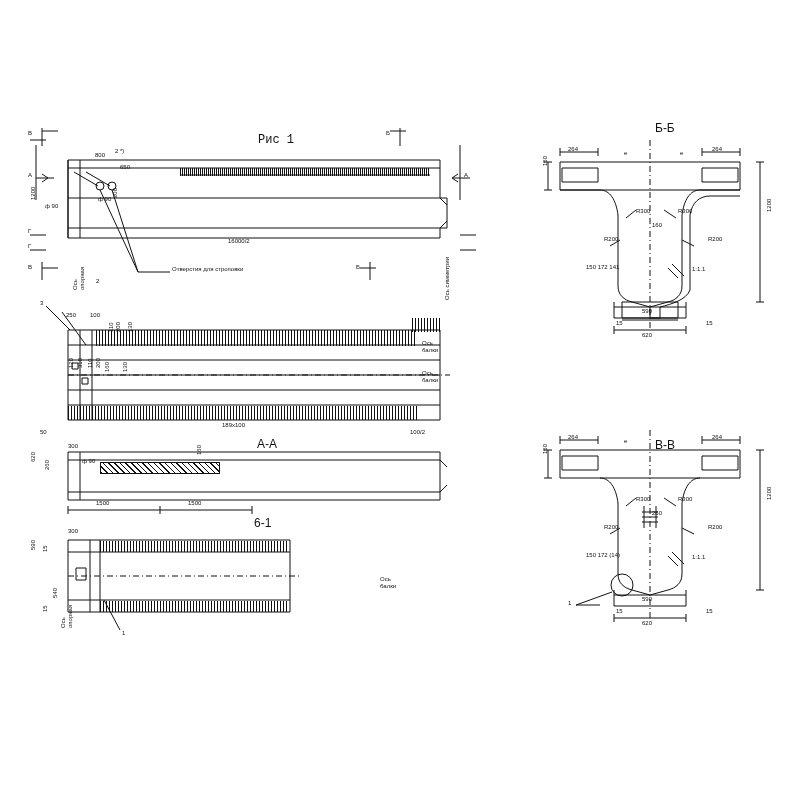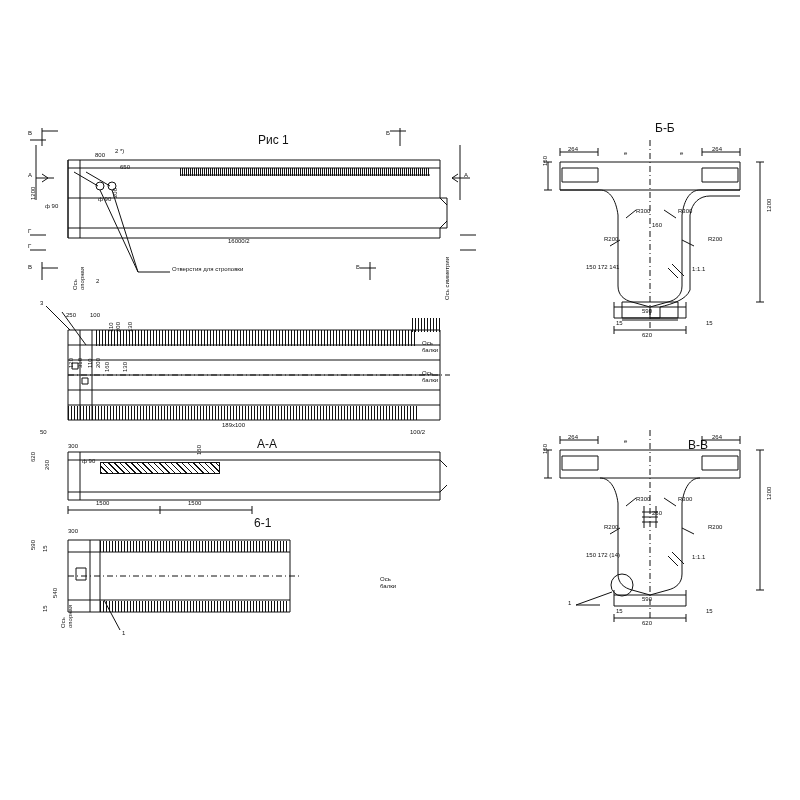--- a/index.html
+++ b/index.html
@@ -58,25 +58,25 @@
   }
   svg.ov * {
     vector-effect: non-scaling-stroke;
   }
 </style>
 </head>
 <body>
 
 <div id="sheet">
 
-  <div class="lbl big" style="left:258px; top:136px;">Рис 1</div>
+  <div class="lbl big" style="left:258px; top:136px;font-family:Liberation Mono, monospace;">Рис 1</div>
   <div class="lbl big" style="left:257px; top:440px;">А-А</div>
   <div class="lbl big" style="left:254px; top:519px;">6-1</div>
   <div class="lbl big" style="left:655px; top:124px;">Б-Б</div>
-  <div class="lbl big" style="left:688px; top:441px;">В-В</div>
+  <div class="lbl big" style="left:655px; top:441px;">В-В</div>
 
   <svg class="ov" viewBox="0 0 800 800">
     <g stroke="#111" fill="none" stroke-width="1">
 
       <path d="M68 160 L440 160 L440 198 L447 198 L447 228 L440 228 L440 238 L68 238 Z"></path>
 
       <path d="M68 168 L440 168"></path>
 
       <path d="M68 198 L440 198"></path>
       <path d="M68 228 L440 228"></path>

